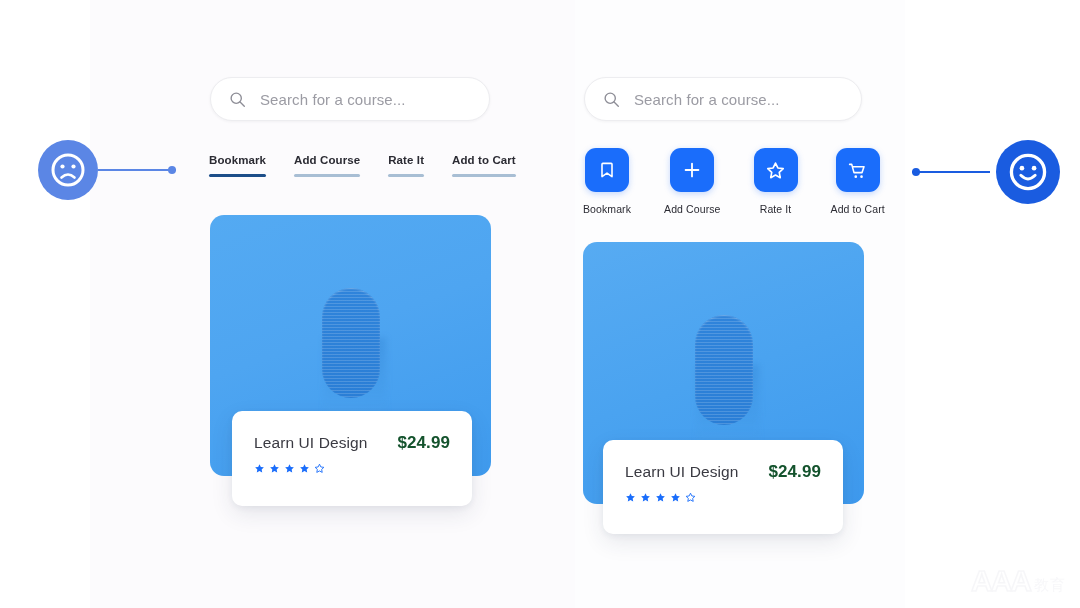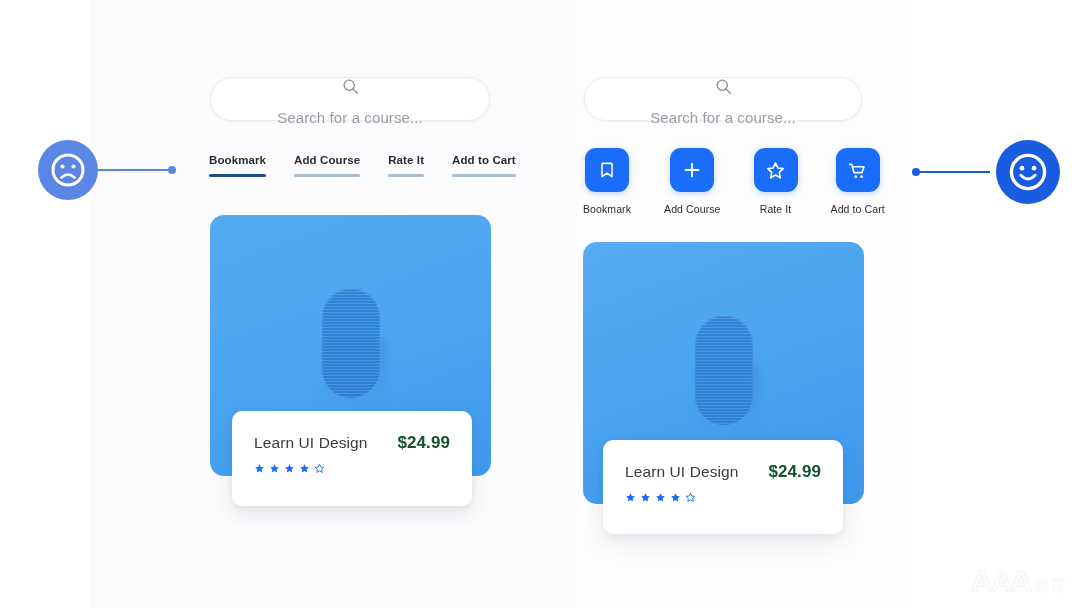--- a/index.html
+++ b/index.html
@@ -60,21 +60,20 @@
     position: absolute;
     height: 44px;
     border-radius: 24px;
     background: #ffffff;
     border: 1px solid #ededf0;
     box-shadow: 0 1px 3px rgba(30,35,60,0.05);
     display: flex;
     align-items: center;
     padding: 0 18px;
     gap: 14px;
-    flex-direction: column;
   }
   .search-left  { left: 210px; top: 77px; width: 280px; }
   .search-right { left: 584px; top: 77px; width: 278px; }
 
   .searchbar .placeholder {
     font-size: 15px;
     color: #9b9ba3;
     letter-spacing: 0.1px;
     user-select: none;
   }

